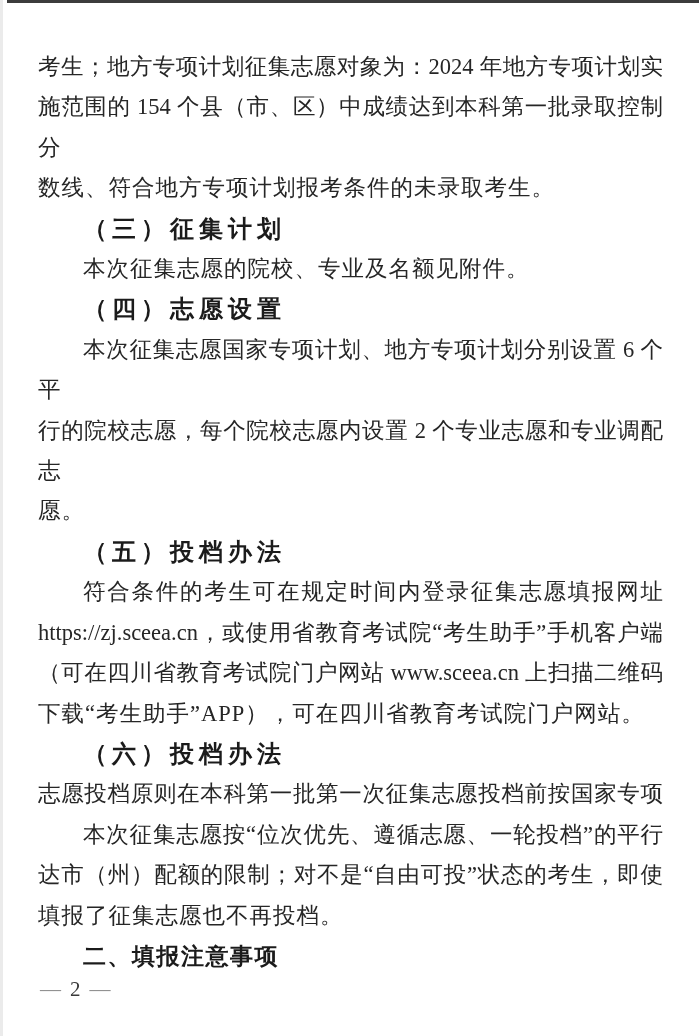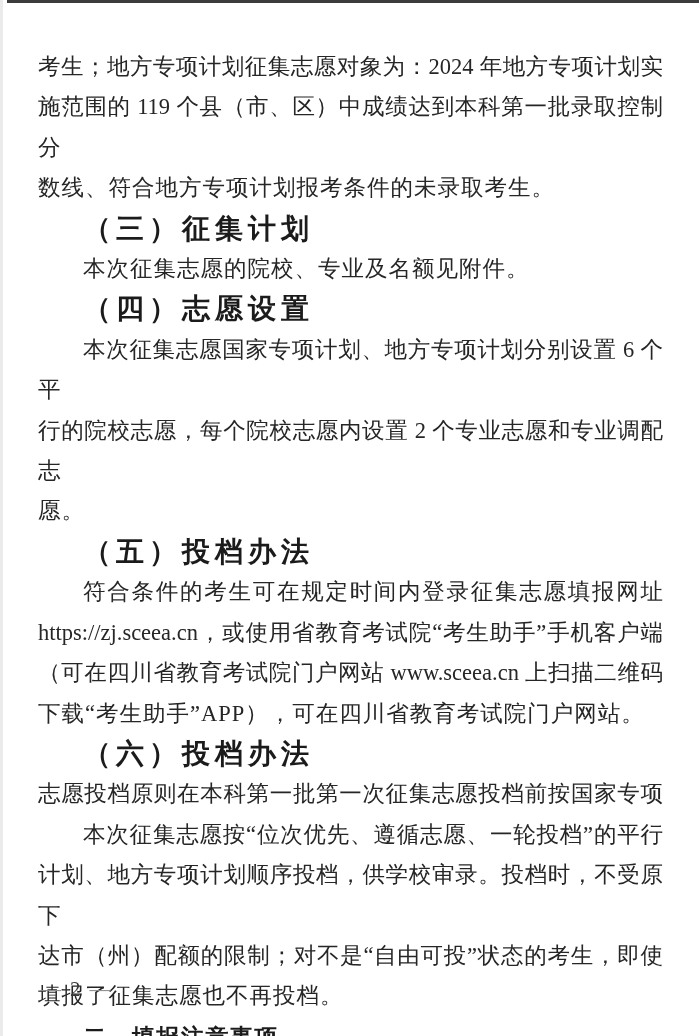--- a/index.html
+++ b/index.html
@@ -19,21 +19,21 @@
     background: #ebebeb;
   }
   .content {
     position: absolute; left: 38px; top: 47px; width: 625px;
     font-size: 22.5px; line-height: 40.4px; color: #262626;
   }
   .line { min-height: 40.4px; letter-spacing: 1px; }
   .j { text-align: justify; text-align-last: justify; letter-spacing: 0; }
   .p { text-indent: 45px; }
   .h {
-    font-weight: bold; font-size: 28px; letter-spacing: 5px;
+    font-weight: bold; font-size: 24px; letter-spacing: 5px;
     color: #1b1b1b; text-indent: 45px;
   }
   .h2 {
     font-weight: bold; font-size: 23px; letter-spacing: 1.5px;
     font-family: "Liberation Sans", sans-serif;
     color: #1b1b1b; text-indent: 45px;
   }
   .footer {
     position: absolute; left: 40px; top: 977px;
     font-size: 21px; line-height: 24px; color: #3a3a3a;
@@ -43,37 +43,36 @@
   .footer span:last-child { margin-right: 0; }
 </style>
 </head>
 <body>
 
 <div class="top-edge"></div>
 <div class="left-strip"></div>
 
 <div class="content">
   <div class="line j">考生；地方专项计划征集志愿对象为：2024 年地方专项计划实</div>
-  <div class="line j">施范围的 119 个县（市、区）中成绩达到本科第一批录取控制分</div>
+  <div class="line j">施范围的 154 个县（市、区）中成绩达到本科第一批录取控制分</div>
   <div class="line">数线、符合地方专项计划报考条件的未录取考生。</div>
   <div class="line h">（三）征集计划</div>
   <div class="line p">本次征集志愿的院校、专业及名额见附件。</div>
   <div class="line h">（四）志愿设置</div>
   <div class="line p j">本次征集志愿国家专项计划、地方专项计划分别设置 6 个平</div>
   <div class="line j">行的院校志愿，每个院校志愿内设置 2 个专业志愿和专业调配志</div>
   <div class="line">愿。</div>
   <div class="line h">（五）投档办法</div>
   <div class="line p j">符合条件的考生可在规定时间内登录征集志愿填报网址</div>
   <div class="line j">https://zj.sceea.cn，或使用省教育考试院“考生助手”手机客户端</div>
   <div class="line j">（可在四川省教育考试院门户网站 www.sceea.cn 上扫描二维码</div>
   <div class="line">下载“考生助手”APP），可在四川省教育考试院门户网站。</div>
   <div class="line h">（六）投档办法</div>
   <div class="line j">志愿投档原则在本科第一批第一次征集志愿投档前按国家专项</div>
   <div class="line p j">本次征集志愿按“位次优先、遵循志愿、一轮投档”的平行</div>
-  <div class="line j">计划、地方专项计划顺序投档，供学校审录。投档时，不受原下</div>
   <div class="line j">达市（州）配额的限制；对不是“自由可投”状态的考生，即使</div>
   <div class="line">填报了征集志愿也不再投档。</div>
   <div class="line h2">二、填报注意事项</div>
 
 </div>
 
 <div class="footer">
   <span class="dash">—</span><span>2</span><span class="dash">—</span>
 </div>
 

